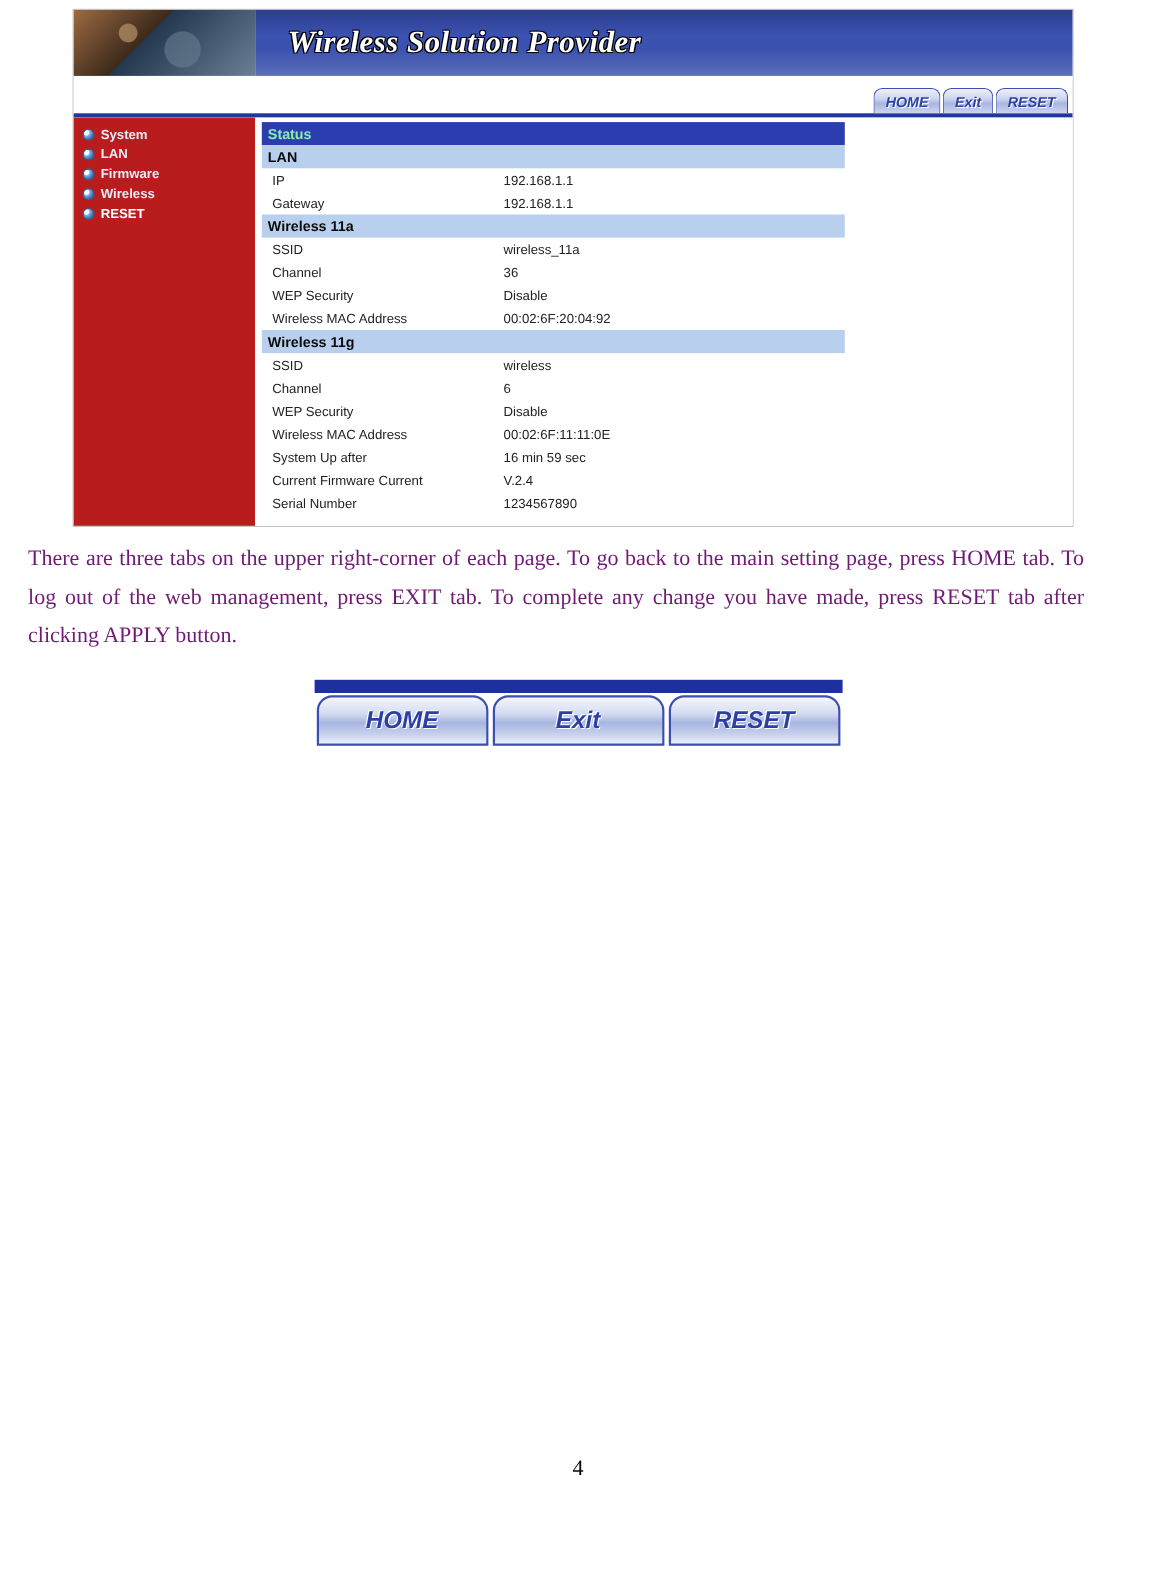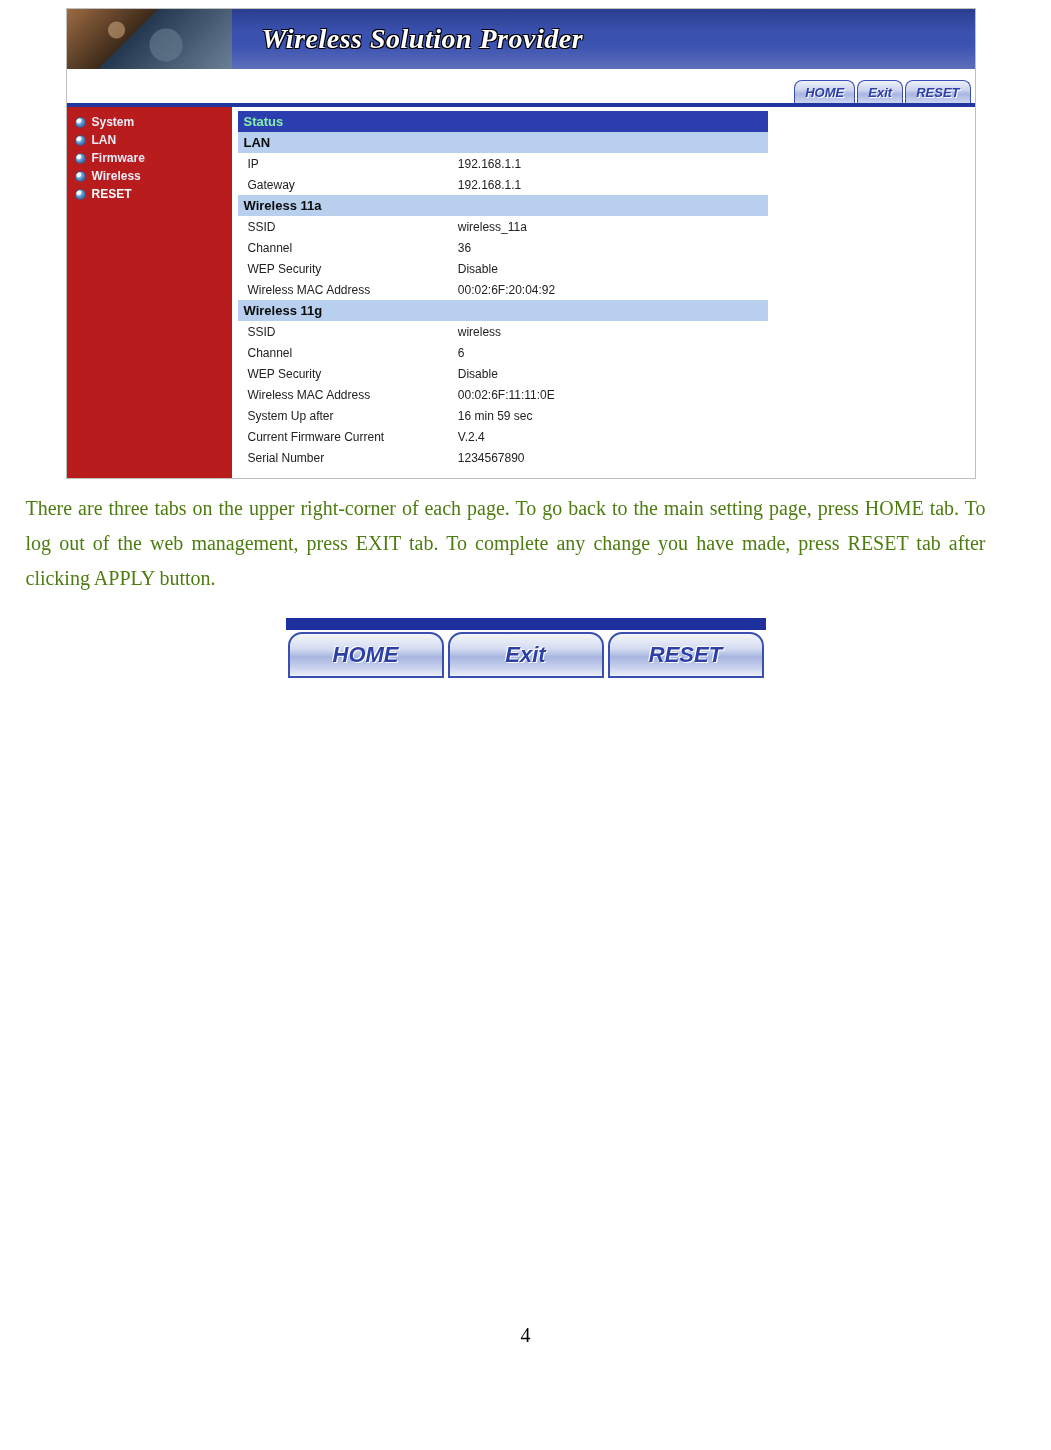--- a/index.html
+++ b/index.html
@@ -145,21 +145,21 @@
   .status-table .lbl { width: 210px; padding-left: 10px; }
   .status-table .val { width: 320px; }
 
   
   .body-text {
     margin: 12px 40px 0 0;
     font-family: "Times New Roman", serif;
     font-size: 20px;
     line-height: 1.75;
     text-align: justify;
-    color: #4d7c0f;
+    color: #701a75;
   }
 
   
   .shot2 {
     width: 480px;
     margin: 22px auto 0 auto;
   }
   .shot2-bar {
     height: 12px;
     background: #1e2f9e;

